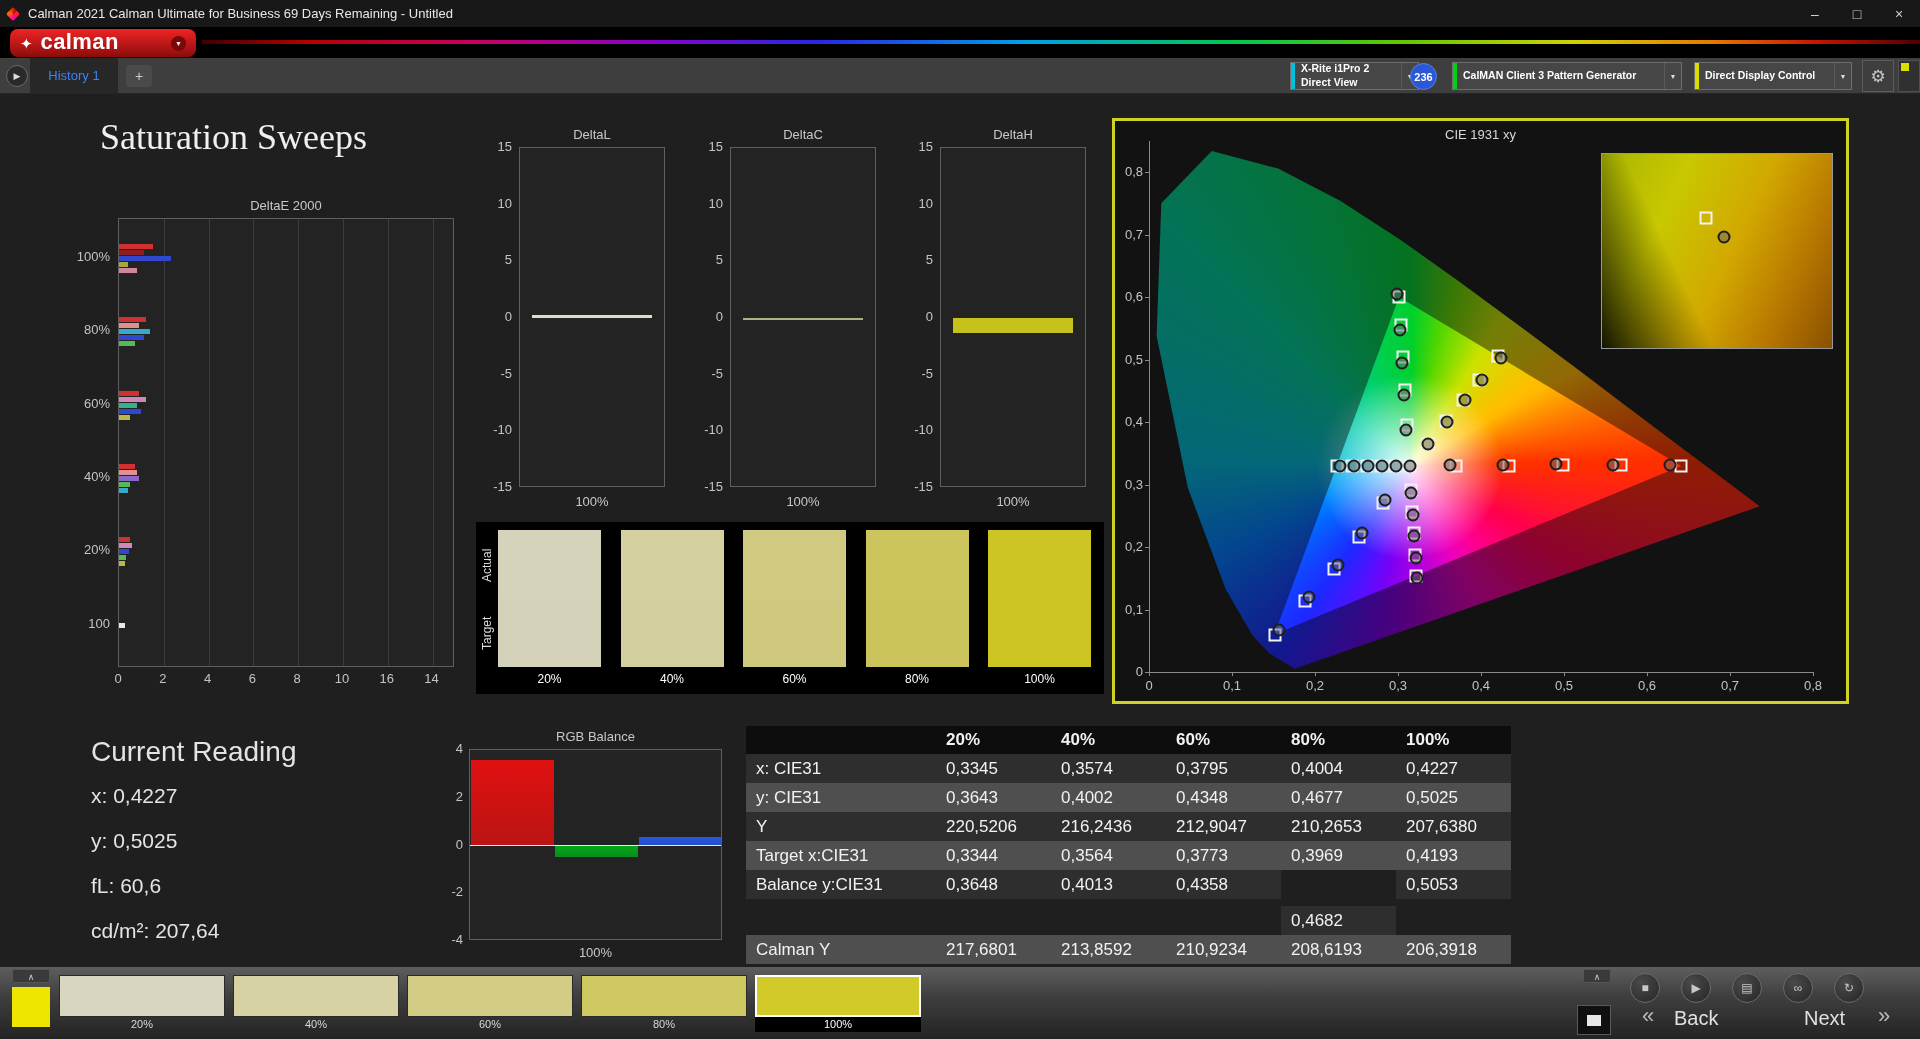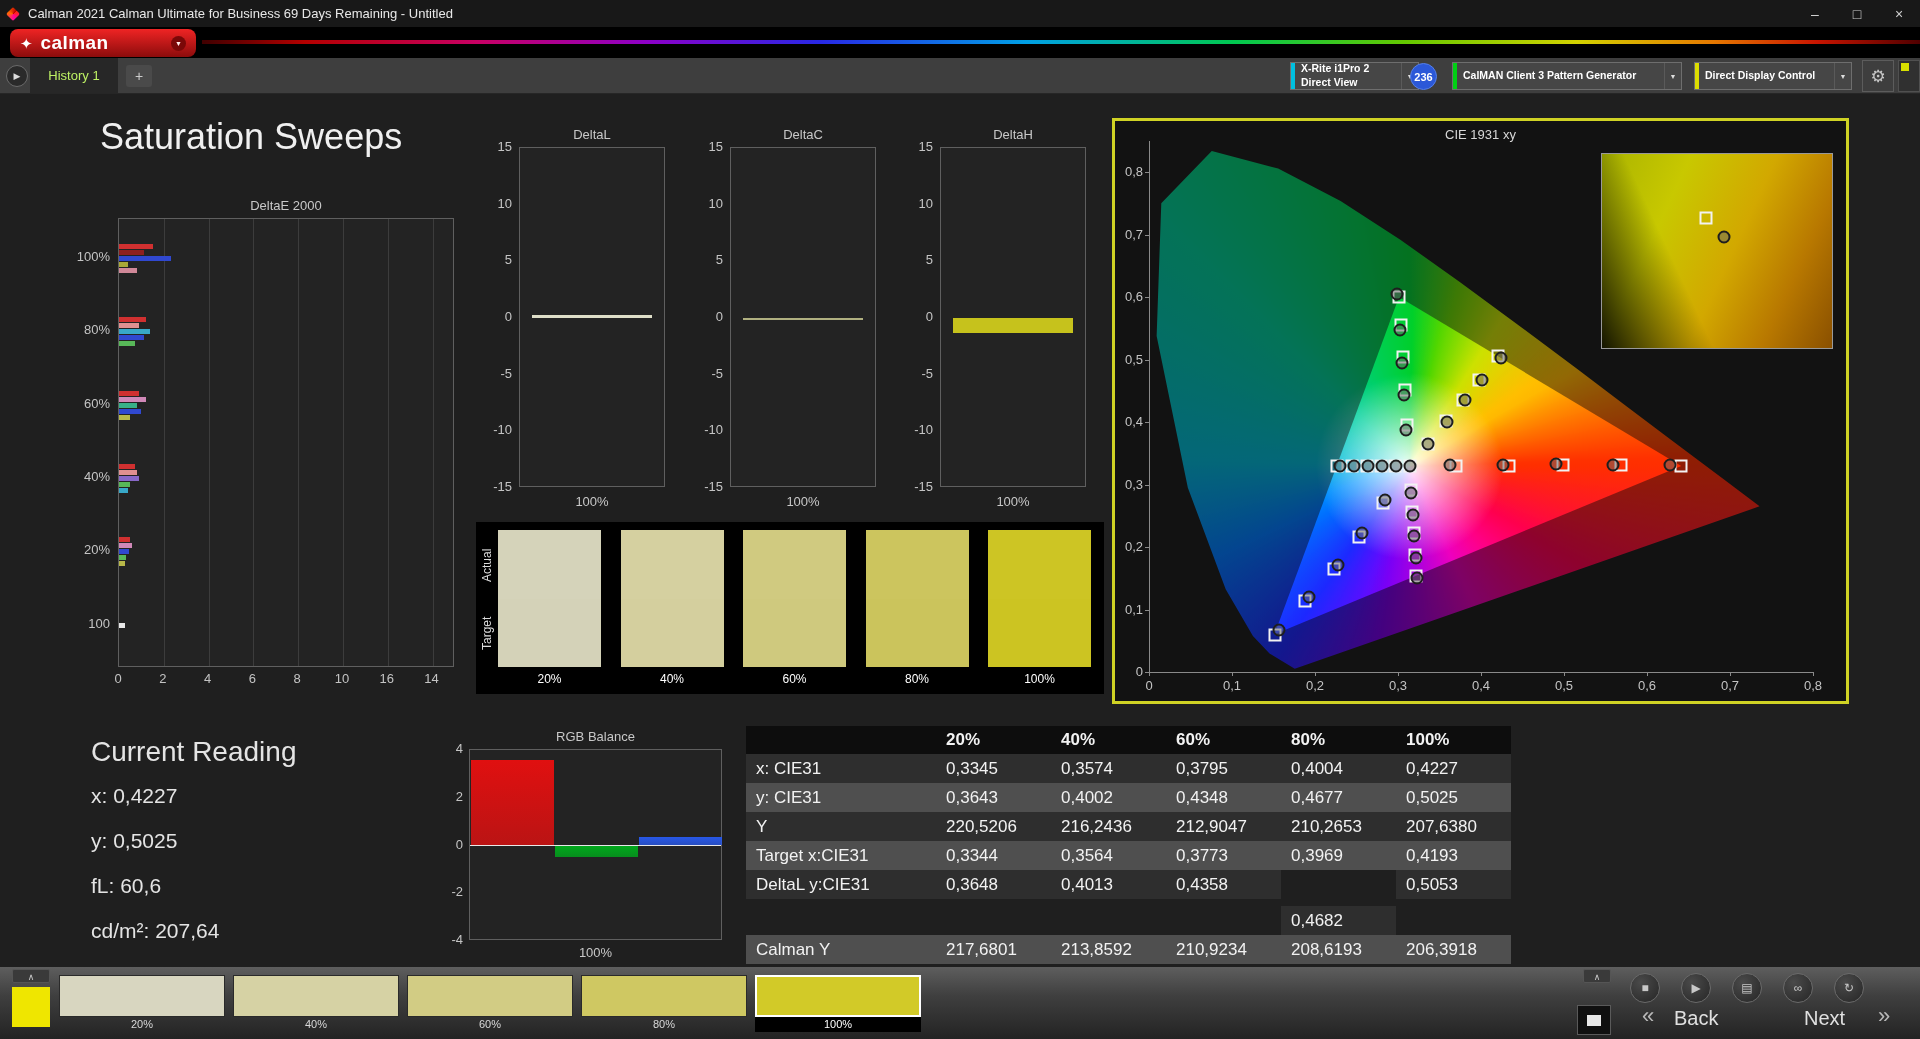--- a/index.html
+++ b/index.html
@@ -11,42 +11,42 @@
   .title-icon{width:12px;height:12px;margin:0 9px 0 7px;border-radius:2px;transform:rotate(45deg) scale(.82);background:conic-gradient(#ff2a00,#ff00a0,#ff6a00,#c00000);}
   .win-controls{margin-left:auto;display:flex;height:27px;}
   .win-btn{width:42px;height:27px;display:flex;align-items:center;justify-content:center;color:#cfcfcf;font-size:14px;}
 
   
   .brandbar{position:absolute;top:27px;left:0;width:1920px;height:31px;background:#000;}
   .rainbow{position:absolute;top:13px;left:202px;right:0;height:4px;
     background:linear-gradient(90deg,#400000,#b40000 6%,#c80064 16%,#8c00c8 26%,#2828e6 36%,#00a0e6 48%,#00c850 60%,#64c800 70%,#d2d200 80%,#e67800 88%,#c81400 94%,#500000 100%);}
   .logo{position:absolute;top:2px;left:10px;width:186px;height:28px;border-radius:8px;background:linear-gradient(180deg,#ef2424,#8c0c0c);display:flex;align-items:center;padding:0 10px;box-sizing:border-box;gap:8px;cursor:pointer;}
   .logo-flower{color:#fff;font-size:15px;line-height:1;}
-  .logo-text{color:#fff;font-size:19px;font-weight:bold;letter-spacing:.4px;line-height:1;margin-top:-2px;}
+  .logo-text{color:#fff;font-size:22px;font-weight:bold;letter-spacing:.4px;line-height:1;margin-top:-2px;}
   .logo-caret{margin-left:auto;width:15px;height:15px;border-radius:50%;background:#7a0808;color:#ffecec;display:flex;align-items:center;justify-content:center;font-size:7px;}
 
   
   .tabbar{position:absolute;top:58px;left:0;width:1920px;height:36px;background:#3e3e3e;border-bottom:1px solid #262626;box-sizing:border-box;}
   .panel-toggle{position:absolute;left:6px;top:7px;width:22px;height:22px;border-radius:50%;background:#2a2a2a;border:1px solid #6a6a6a;color:#ddd;font-size:9px;display:flex;align-items:center;justify-content:center;box-sizing:border-box;}
-  .tab-active{position:absolute;left:30px;top:0;width:88px;height:35px;background:#272727;color:#bef264;font-size:13px;display:flex;align-items:center;justify-content:center;}
+  .tab-active{position:absolute;left:30px;top:0;width:88px;height:35px;background:#272727;color:#3b82f6;font-size:13px;display:flex;align-items:center;justify-content:center;}
   .tab-add{position:absolute;left:126px;top:7px;width:26px;height:22px;background:#4a4a4a;border-radius:3px;color:#ccc;display:flex;align-items:center;justify-content:center;font-size:14px;}
   .device{position:absolute;top:4px;height:28px;background:#464646;border:1px solid #6e6e6e;display:flex;align-items:stretch;color:#fff;box-sizing:border-box;}
   .device .accent{width:4px;}
   .device .dtext{flex:1;display:flex;flex-direction:column;justify-content:center;padding:0 6px;font-size:10.5px;font-weight:bold;line-height:1.3;white-space:nowrap;overflow:hidden;}
   .device .caret{width:16px;display:flex;align-items:center;justify-content:center;font-size:7px;color:#ddd;border-left:1px solid #5a5a5a;}
   #dev-meter{left:1290px;width:129px;}
   #dev-pattern{left:1452px;width:230px;}
   #dev-display{left:1694px;width:158px;}
   .badge{position:absolute;left:1410px;top:5px;width:27px;height:27px;border-radius:50%;background:#2b58d8;border:1px solid #5580e8;color:#fff;font-size:11px;font-weight:bold;display:flex;align-items:center;justify-content:center;box-sizing:border-box;}
   .gearbtn{position:absolute;left:1862px;top:2px;width:32px;height:32px;background:#3e3e3e;border:1px solid #5c5c5c;color:#c6c6c6;font-size:17px;display:flex;align-items:center;justify-content:center;box-sizing:border-box;}
   .edgebtn{position:absolute;left:1898px;top:2px;width:22px;height:32px;background:#303030;border:1px solid #505050;box-sizing:border-box;}
   .edge-accent{width:8px;height:8px;background:#d8e000;margin:2px;}
 
   
-  .page-title{position:absolute;left:100px;top:116px;font-size:36px;color:#f0f0f0;}
+  .page-title{position:absolute;left:100px;top:116px;font-size:36px;color:#f0f0f0;font-family:Liberation Serif, serif;}
 
   .ax{position:absolute;font-size:13px;color:#c4c4c4;}
   .chart-plot{background:#232323;border:1px solid #5f5f5f;box-sizing:border-box;}
 
   
   .deltae-wrap{position:absolute;left:40px;top:192px;width:430px;height:500px;}
   .deltae-title{position:absolute;left:78px;top:6px;width:336px;text-align:center;font-size:13px;color:#c8c8c8;}
   .de-plot{position:absolute;left:78px;top:26px;width:336px;height:449px;overflow:hidden;}
   .vgrid{position:absolute;top:0;bottom:0;width:1px;background:#3c3c3c;}
   .hbar{position:absolute;height:5px;}
@@ -465,21 +465,21 @@
       <div class="mcell" style="background: rgb(46, 46, 46);">216,2436</div>
       <div class="mcell" style="background: rgb(46, 46, 46);">212,9047</div>
       <div class="mcell" style="background: rgb(46, 46, 46);">210,2653</div>
       <div class="mcell" style="background: rgb(46, 46, 46);">207,6380</div>
       <div class="mcell" style="background: rgb(79, 79, 79);">Target x:CIE31</div>
       <div class="mcell" style="background: rgb(79, 79, 79);">0,3344</div>
       <div class="mcell" style="background: rgb(79, 79, 79);">0,3564</div>
       <div class="mcell" style="background: rgb(79, 79, 79);">0,3773</div>
       <div class="mcell" style="background: rgb(79, 79, 79);">0,3969</div>
       <div class="mcell" style="background: rgb(79, 79, 79);">0,4193</div>
-      <div class="mcell" style="background: rgb(46, 46, 46);">DeltaL y:CIE31</div>
+      <div class="mcell" style="background: rgb(46, 46, 46);">Balance y:CIE31</div>
       <div class="mcell" style="background: rgb(46, 46, 46);">0,3648</div>
       <div class="mcell" style="background: rgb(46, 46, 46);">0,4013</div>
       <div class="mcell" style="background: rgb(46, 46, 46);">0,4358</div>
       <div class="mcell" style="background: rgb(46, 46, 46); margin-top: 36px;">0,4682</div>
       <div class="mcell" style="background: rgb(46, 46, 46);">0,5053</div>
       <div class="mcell" style="background: rgb(79, 79, 79);">Calman Y</div>
       <div class="mcell" style="background: rgb(79, 79, 79);">217,6801</div>
       <div class="mcell" style="background: rgb(79, 79, 79);">213,8592</div>
       <div class="mcell" style="background: rgb(79, 79, 79);">210,9234</div>
       <div class="mcell" style="background: rgb(79, 79, 79);">208,6193</div>

